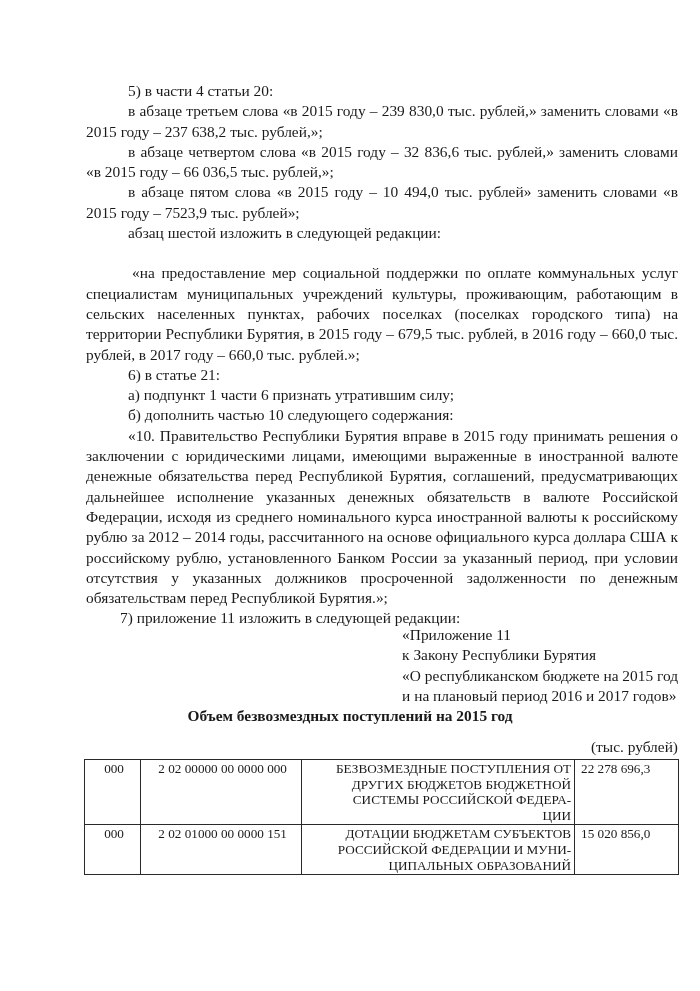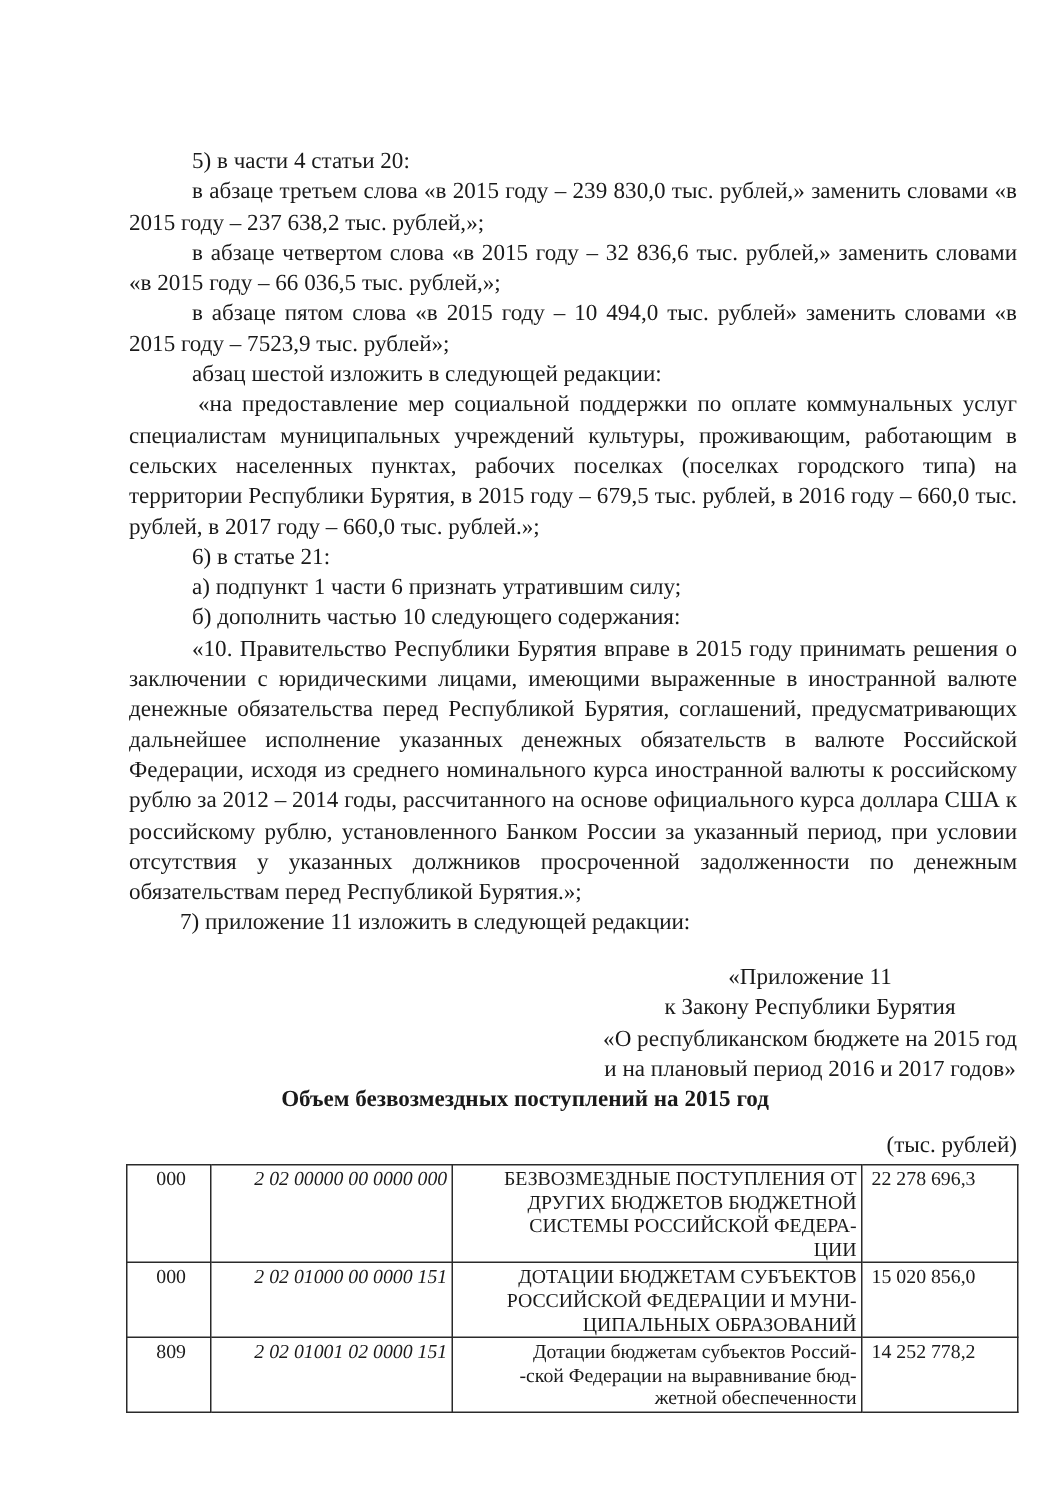--- a/index.html
+++ b/index.html
@@ -1,49 +1,49 @@
 <!DOCTYPE html>
 <html><head>
 <meta charset="utf-8">
 <style>
   html, body { margin: 0; padding: 0; background: #ffffff; }
   body {
     width: 700px; height: 991px; position: relative; overflow: hidden;
     font-family: "Liberation Serif", "DejaVu Serif", serif;
     color: #1a1a1a;
   }
-  .page { position: absolute; left: 0; top: 17px; width: 700px; height: 834px; }
+  .page { position: absolute; left: 0; top: 0; width: 700px; height: 834px; }
   .body-text {
     position: absolute; left: 86px; width: 592px; top: 81px;
     font-size: 15.4px; line-height: 20.3px;
   }
   .p { margin: 0; text-align: justify; text-indent: 42px; }
-  .p.quote-ind { text-indent: 46px; }
+  .p.quote-ind { text-indent: 46px; margin-top: 20px; }
   .p.item7 { text-indent: 34px; }
   .appendix {
-    position: absolute; right: 22px; top: 625px; text-align: center;
+    position: absolute; right: 22px; top: 625px; text-align: left;
     font-size: 15.4px; line-height: 20.3px;
   }
   .appendix div { margin: 0; }
   .table-title {
     position: absolute; left: 0; width: 700px; top: 707px; text-align: center;
     font-weight: bold; font-size: 15.4px;
   }
   .units {
     position: absolute; right: 22px; top: 738px; font-size: 15.4px; text-align: center;
   }
   table.budget {
     position: absolute; left: 84px; top: 759px; width: 595px;
     border-collapse: collapse; font-size: 13.2px; line-height: 15.6px;
   }
   table.budget td {
     border: 1px solid #2a2a2a; vertical-align: top; padding: 1px 3px 1px 6px;
   }
   table.budget td.c1 { width: 47px; text-align: center; }
-  table.budget td.c2 { width: 155px; text-align: right; font-style: italic; }
+  table.budget td.c2 { width: 155px; text-align: center; }
   table.budget td.c3 { width: 268px; text-align: right; }
   table.budget td.c4 { width: 95px; padding-right: 4px; }
   table.budget tr.sep td { border-top: 1.6px solid #111; }
 </style>
 </head>
 <body>
 
 <div class="page">
 
   <div class="body-text">
@@ -77,22 +77,16 @@
         <td class="c2">2 02 00000 00 0000 000</td>
         <td class="c3">БЕЗВОЗМЕЗДНЫЕ ПОСТУПЛЕНИЯ ОТ<br>ДРУГИХ БЮДЖЕТОВ БЮДЖЕТНОЙ<br>СИСТЕМЫ РОССИЙСКОЙ ФЕДЕРА-<br>ЦИИ</td>
         <td class="c4">22 278 696,3</td>
       </tr>
       <tr class="sep">
         <td class="c1">000</td>
         <td class="c2">2 02 01000 00 0000 151</td>
         <td class="c3">ДОТАЦИИ БЮДЖЕТАМ СУБЪЕКТОВ<br>РОССИЙСКОЙ ФЕДЕРАЦИИ И МУНИ-<br>ЦИПАЛЬНЫХ ОБРАЗОВАНИЙ</td>
         <td class="c4">15 020 856,0</td>
       </tr>
-      <tr class="sep">
-        <td class="c1">809</td>
-        <td class="c2">2 02 01001 02 0000 151</td>
-        <td class="c3">Дотации бюджетам субъектов Россий-<br>-ской Федерации на выравнивание бюд-<br>жетной обеспеченности</td>
-        <td class="c4">14 252 778,2</td>
-      </tr>
     </tbody>
   </table>
 
 </div>
 
 </body></html>

